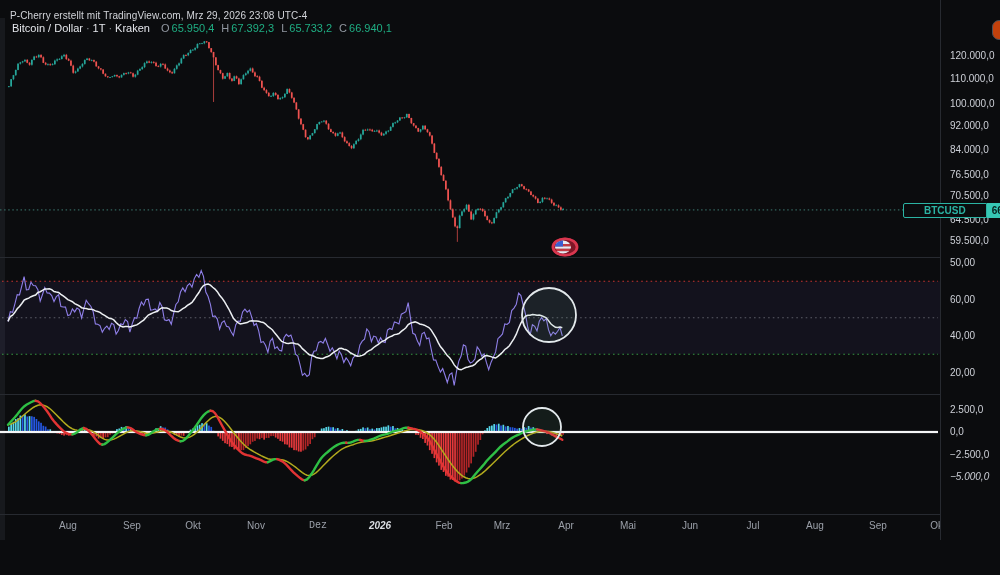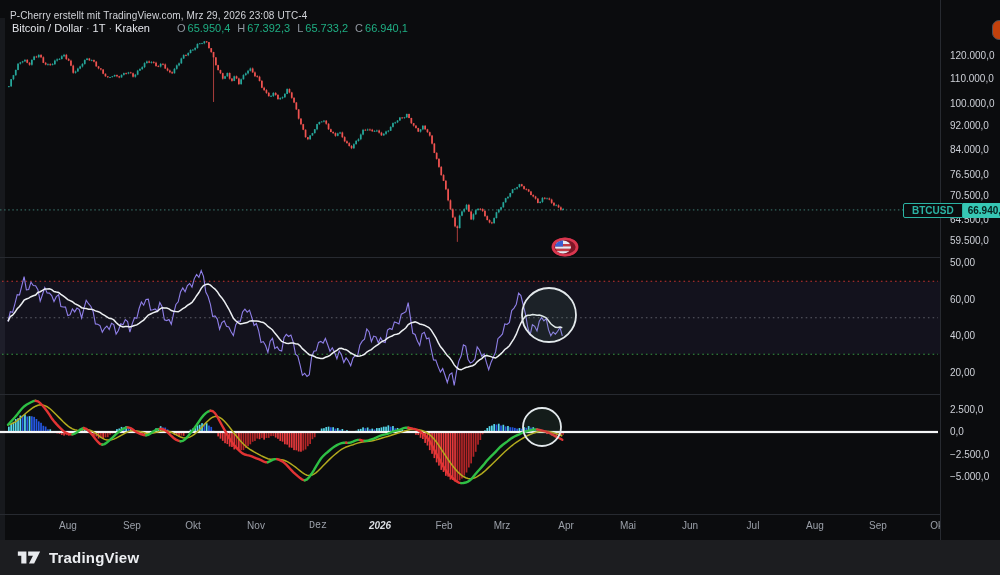--- a/index.html
+++ b/index.html
@@ -1,32 +1,32 @@
 <!DOCTYPE html>
 <html><head>
 <meta charset="utf-8">
 <style>
   html,body{margin:0;padding:0;background:#000;}
   .app{position:relative;width:1000px;height:575px;background:#0b0c0e;overflow:hidden;
        font-family:"Liberation Sans",sans-serif;-webkit-font-smoothing:antialiased;}
   .attribution{position:absolute;left:10px;top:10px;font-size:10px;color:#d2d4d9;letter-spacing:.1px;z-index:6;}
   .symbol-bar{position:absolute;left:12px;top:22px;font-size:11px;color:#e4e6eb;z-index:6;white-space:nowrap;}
   .symbol-bar .sep{color:#8b9097;margin:0 3px;}
-  .ohlc{margin-left:20px;}
+  .ohlc{margin-left:4px;}
   .ohlc .k{color:#9298a1;margin-left:7px;}
   .ohlc .v{color:#1fae83;margin-left:2px;}
   .chart-svg{position:absolute;left:0;top:0;z-index:2;}
   .left-strip{position:absolute;left:0;top:18px;width:5px;height:522px;background:#17191d;z-index:1;}
   .axis-col{position:absolute;left:940px;top:0;width:60px;height:540px;border-left:1px solid #272a30;
             background:#0b0c0e;z-index:5;}
   .axis-label{position:absolute;left:9px;font-size:10px;color:#cdd0d7;white-space:nowrap;}
   .usd-btn{position:absolute;left:4px;top:20px;width:45px;height:18px;border:1px solid #4a4e56;border-radius:7px;
            color:#eceef1;font-size:10.5px;display:flex;align-items:center;justify-content:center;background:#c2410c;margin-left:47px;}
   .price-tag{position:absolute;left:903px;top:203px;display:flex;z-index:7;font-size:10px;height:15px;}
-  .price-tag .sym{border:1px solid #2bb3a3;color:#2bb3a3;background:#0b0c0e;padding:0 8px;display:flex;align-items:center;border-radius:2px 0 0 2px;font-weight:bold;}
+  .price-tag .sym{border:1px solid #2bb3a3;color:#2bb3a3;background:#0b0c0e;padding:0 20px;display:flex;align-items:center;border-radius:2px 0 0 2px;font-weight:bold;}
   .price-tag .px{background:#36c7b4;color:#06211d;padding:0 5px;display:flex;align-items:center;font-weight:bold;}
   .time-axis{position:absolute;left:0;top:515px;width:940px;height:25px;z-index:4;}
   .time-axis .tick{position:absolute;top:5px;transform:translateX(-50%);font-size:10px;color:#9ba0a9;}
   .time-axis .tick.em{color:#dadde2;font-weight:bold;font-style:italic;}
   .footer{position:absolute;left:0;top:540px;width:1000px;height:35px;background:#1c1d20;z-index:6;
           display:flex;align-items:center;}
   .footer .brand{color:#eceef1;font-size:15px;font-weight:bold;margin-left:8px;letter-spacing:.2px;}
   .logo{margin-left:17px;display:flex;align-items:center;}
 </style>
 </head>
@@ -842,21 +842,21 @@
         <div class="axis-label" style="top: 190.245px;">70.500,0</div>
         <div class="axis-label" style="top: 213.698px;">64.500,0</div>
         <div class="axis-label" style="top: 234.974px;">59.500,0</div>
         <div class="axis-label" style="top: 257px;">50,00</div>
         <div class="axis-label" style="top: 293.5px;">60,00</div>
         <div class="axis-label" style="top: 330px;">40,00</div>
         <div class="axis-label" style="top: 366.5px;">20,00</div>
         <div class="axis-label" style="top: 403.5px;">2.500,0</div>
         <div class="axis-label" style="top: 426px;">0,0</div>
         <div class="axis-label" style="top: 448.5px;">−2.500,0</div>
-        <div class="axis-label" style="top: 471px;">−5.000,0</div>
+        <div class="axis-label" style="top: 471px; font-style: italic;">−5.000,0</div>
       </div>
   </div>
 
   <div class="price-tag">
     <span class="sym">BTCUSD</span>
     <span class="px">66.940,1</span>
   </div>
 
   <div class="time-axis" id="time-axis">
       <div class="tick" style="left: 68px;">Aug</div>
@@ -869,23 +869,14 @@
       <div class="tick" style="left: 502px;">Mrz</div>
       <div class="tick" style="left: 566px;">Apr</div>
       <div class="tick" style="left: 628px;">Mai</div>
       <div class="tick" style="left: 690px;">Jun</div>
       <div class="tick" style="left: 753px;">Jul</div>
       <div class="tick" style="left: 815px;">Aug</div>
       <div class="tick" style="left: 878px;">Sep</div>
       <div class="tick" style="left: 938px;">Okt</div>
     </div>
 
-  <div class="footer">
-    <span class="logo">
-      <svg width="24" height="19" viewBox="0 0 28 20">
-        <polygon points="1,3 11,3 11,17 5,17 5,8 1,8" fill="#e8eaed"></polygon>
-        <polygon points="13,3 27,3 20,17 14,17 18.6,8 13,8" fill="#e8eaed"></polygon>
-      </svg>
-    </span>
-    <span class="brand">TradingView</span>
-  </div>
 
 </div>
 
 </body></html>

